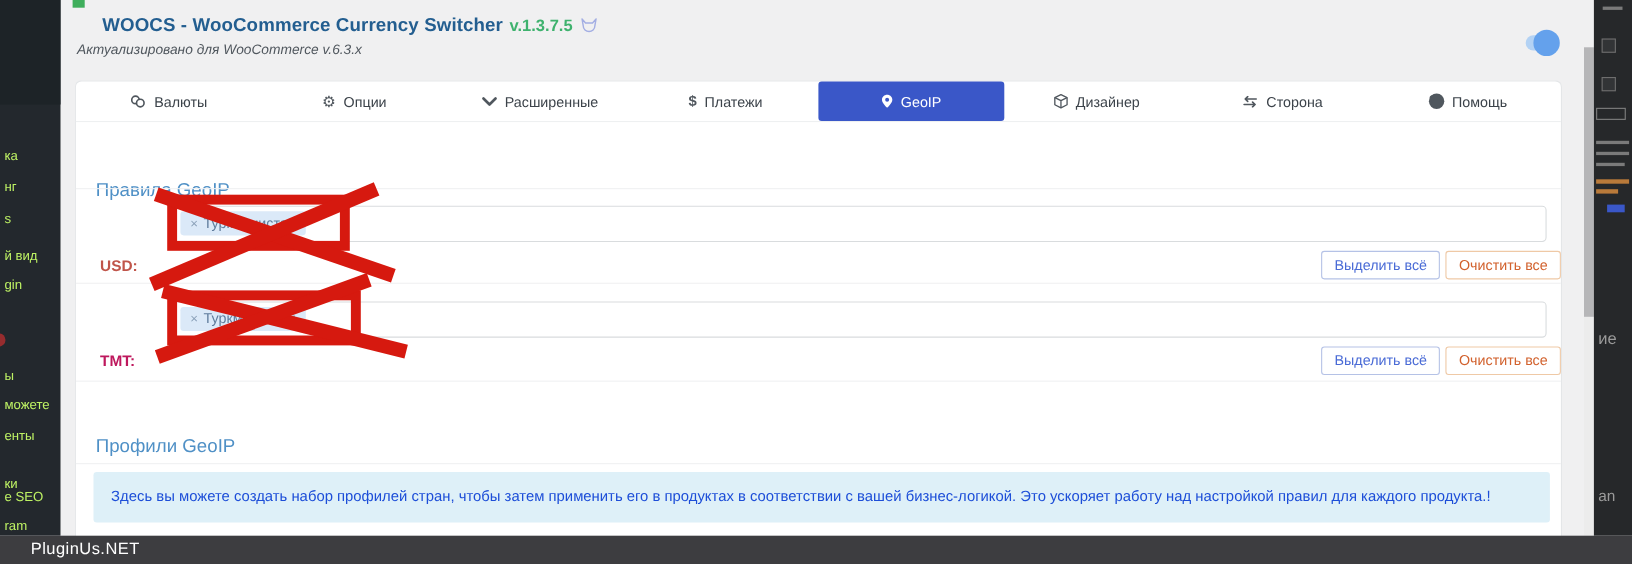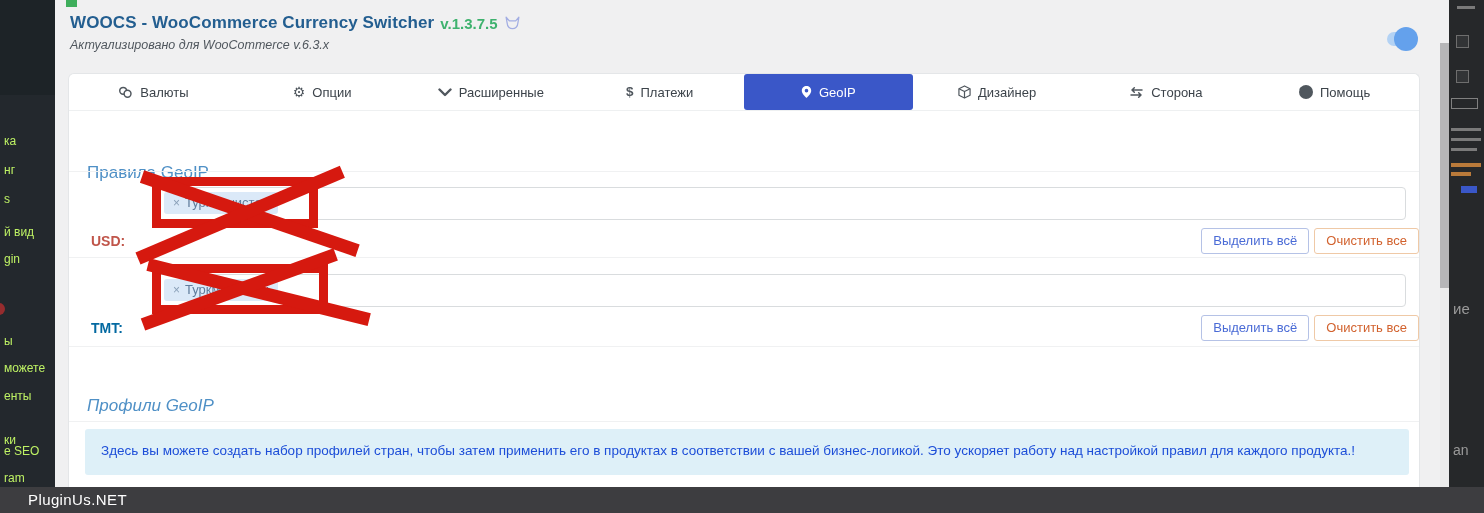--- a/index.html
+++ b/index.html
@@ -15,21 +15,21 @@
   .sidebar { position:absolute; left:0; top:0; width:55px; height:487px; background:#23282d; z-index:5; }
   .sidebar-topblock { position:absolute; left:0; top:0; width:55px; height:95px; background:#1d2327; }
   .sb-item { position:absolute; left:4px; color:#bef264; font-size:12px; white-space:nowrap; cursor:pointer; }
   .sb-badge { position:absolute; left:-4px; top:303px; width:9px; height:12px; background:#b32d2e; border-radius:0 6px 6px 0; opacity:.8; }
 
   
   .green-fragment { position:absolute; left:66px; top:0; width:11px; height:7px; background:#3fae5c; }
 
   
   .plugin-header { position:absolute; left:70px; top:13px; }
-  .plugin-title-line { display:flex; align-items:center; gap:6px; }
+  .plugin-title-line { display:flex; align-items:center; gap:6px;margin-left:23px; }
   .plugin-title { font-size:17px; font-weight:700; color:#235e90; letter-spacing:.1px; }
   .plugin-version { font-size:15px; font-weight:600; color:#3eb26e; }
   .fox-icon svg { display:block; }
   .plugin-subtitle { margin-top:5px; font-size:12.5px; font-style:italic; color:#50575e; }
 
   
   .toggle { position:absolute; left:1387px; top:28px; width:32px; height:22px; cursor:pointer; }
   .toggle-track { position:absolute; left:0; top:4px; width:28px; height:14px; border-radius:7px; background:#b3d2f4; }
   .toggle-knob { position:absolute; left:7px; top:-1px; width:24px; height:24px; border-radius:50%; background:#64a1ec; }
 
@@ -43,27 +43,27 @@
   .tab .ticon { display:inline-flex; align-items:center; color:#50575e; }
   .tab.active { background:#3a57c8; color:#fff; border-radius:3px; }
   .tab.active .ticon { color:#fff; }
   .gear-glyph { font-size:14px; line-height:1; }
   .dollar-glyph { font-size:13.5px; font-weight:600; line-height:1; }
   .help-circle { display:inline-block; width:14px; height:14px; border-radius:50%; background:#50575e;
                  color:#fff; font-size:10px; font-weight:700; line-height:14px; text-align:center; }
 
   .section-heading { position:absolute; left:18px; font-size:17px; font-weight:400; color:#4f90c6;margin-top:32px; }
   #heading-rules { top:57px; }
-  #heading-profiles { top:290px;font-style:italic; }
+  #heading-profiles { top:290px; }
 
   .divider { position:absolute; left:0; width:100%; height:1px; background:#f0f1f2; }
 
   .row-label { position:absolute; left:22px; font-size:14px; font-weight:700;margin-top:32px; }
   .row-label.usd { top:127px; color:#c0554a; }
-  .row-label.tmt { top:214px; color:#0369a1; }
+  .row-label.tmt { top:214px; color:#be185d; }
 
   .select-field { position:absolute; left:84px; width:1253px; height:33px; background:#fff;
                   border:1px solid #d9dcde; border-radius:4px; padding:4px 6px; cursor:text; }
   .select-field.usd { top:113px; }
   .select-field.tmt { top:200px; }
   .chip { display:inline-flex; align-items:center; gap:5px; background:#dbe9f8; border-radius:3px;
           padding:3px 9px 4px; font-size:13px; color:#5f7c9c; margin-left:4px; cursor:default; }
   .chip-x { color:#8aa0b8; font-size:12px; cursor:pointer; }
 
   .btn-row { position:absolute; right:0; display:flex; gap:5px;justify-content:center; }

